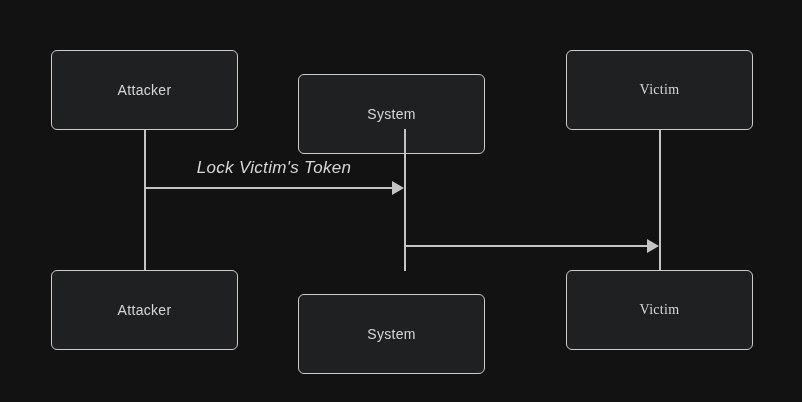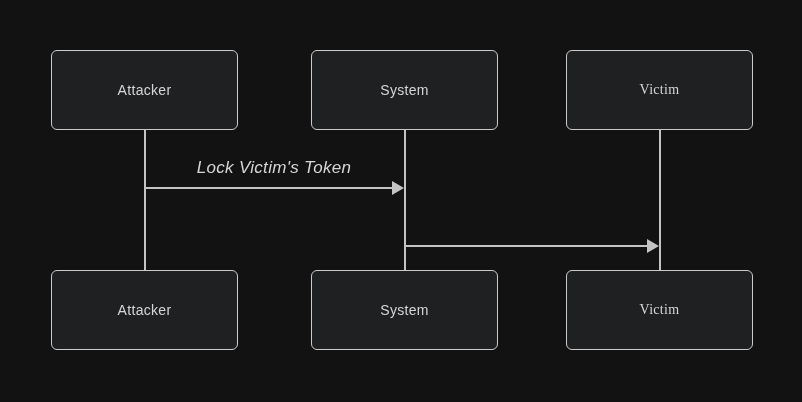--- a/index.html
+++ b/index.html
@@ -28,21 +28,21 @@
     justify-content: center;
   }
   .actor-label {
     color: var(--text, #d6d6d6);
     font-size: 14px;
     letter-spacing: 0.3px;
   }
   .row-top    { top: 50px; }
   .row-bottom { top: 270px; }
   .col-attacker { left: 51px; }
-  .col-system   { left: 311px; }
+  .col-system   { left: 298px; margin-top: 24px; }
   .col-victim   { left: 566px; font-family: Liberation Serif, serif; }
 
   .lifeline {
     position: absolute;
     width: 2px;
     top: 129px;
     height: 142px;
     background: var(--line, #c4c4c4);
   }
   .lifeline-attacker { left: 143.5px; }

